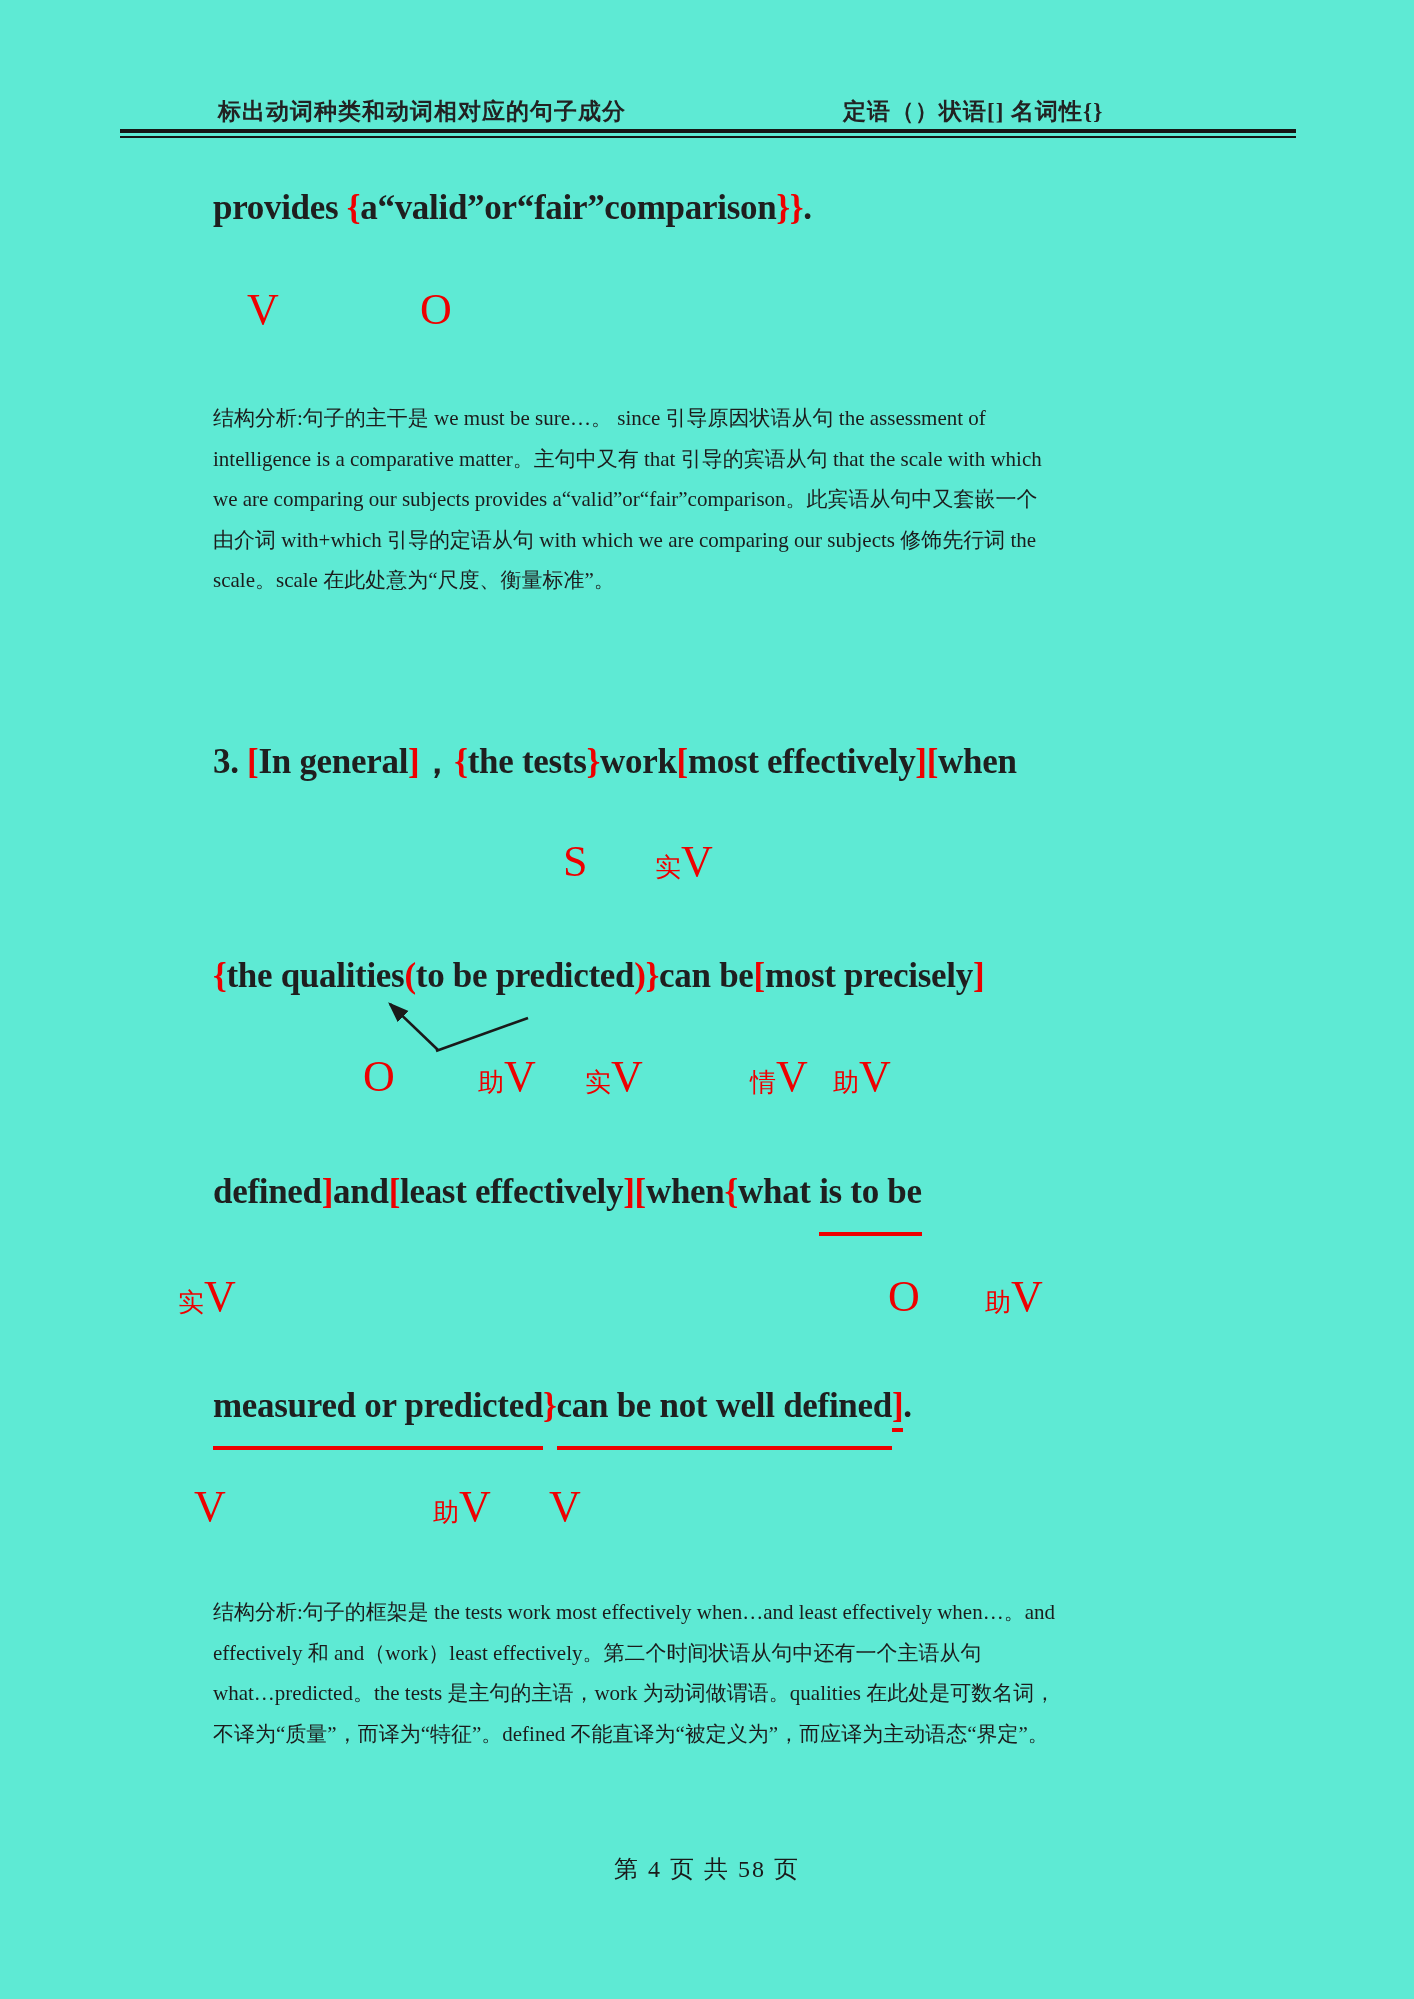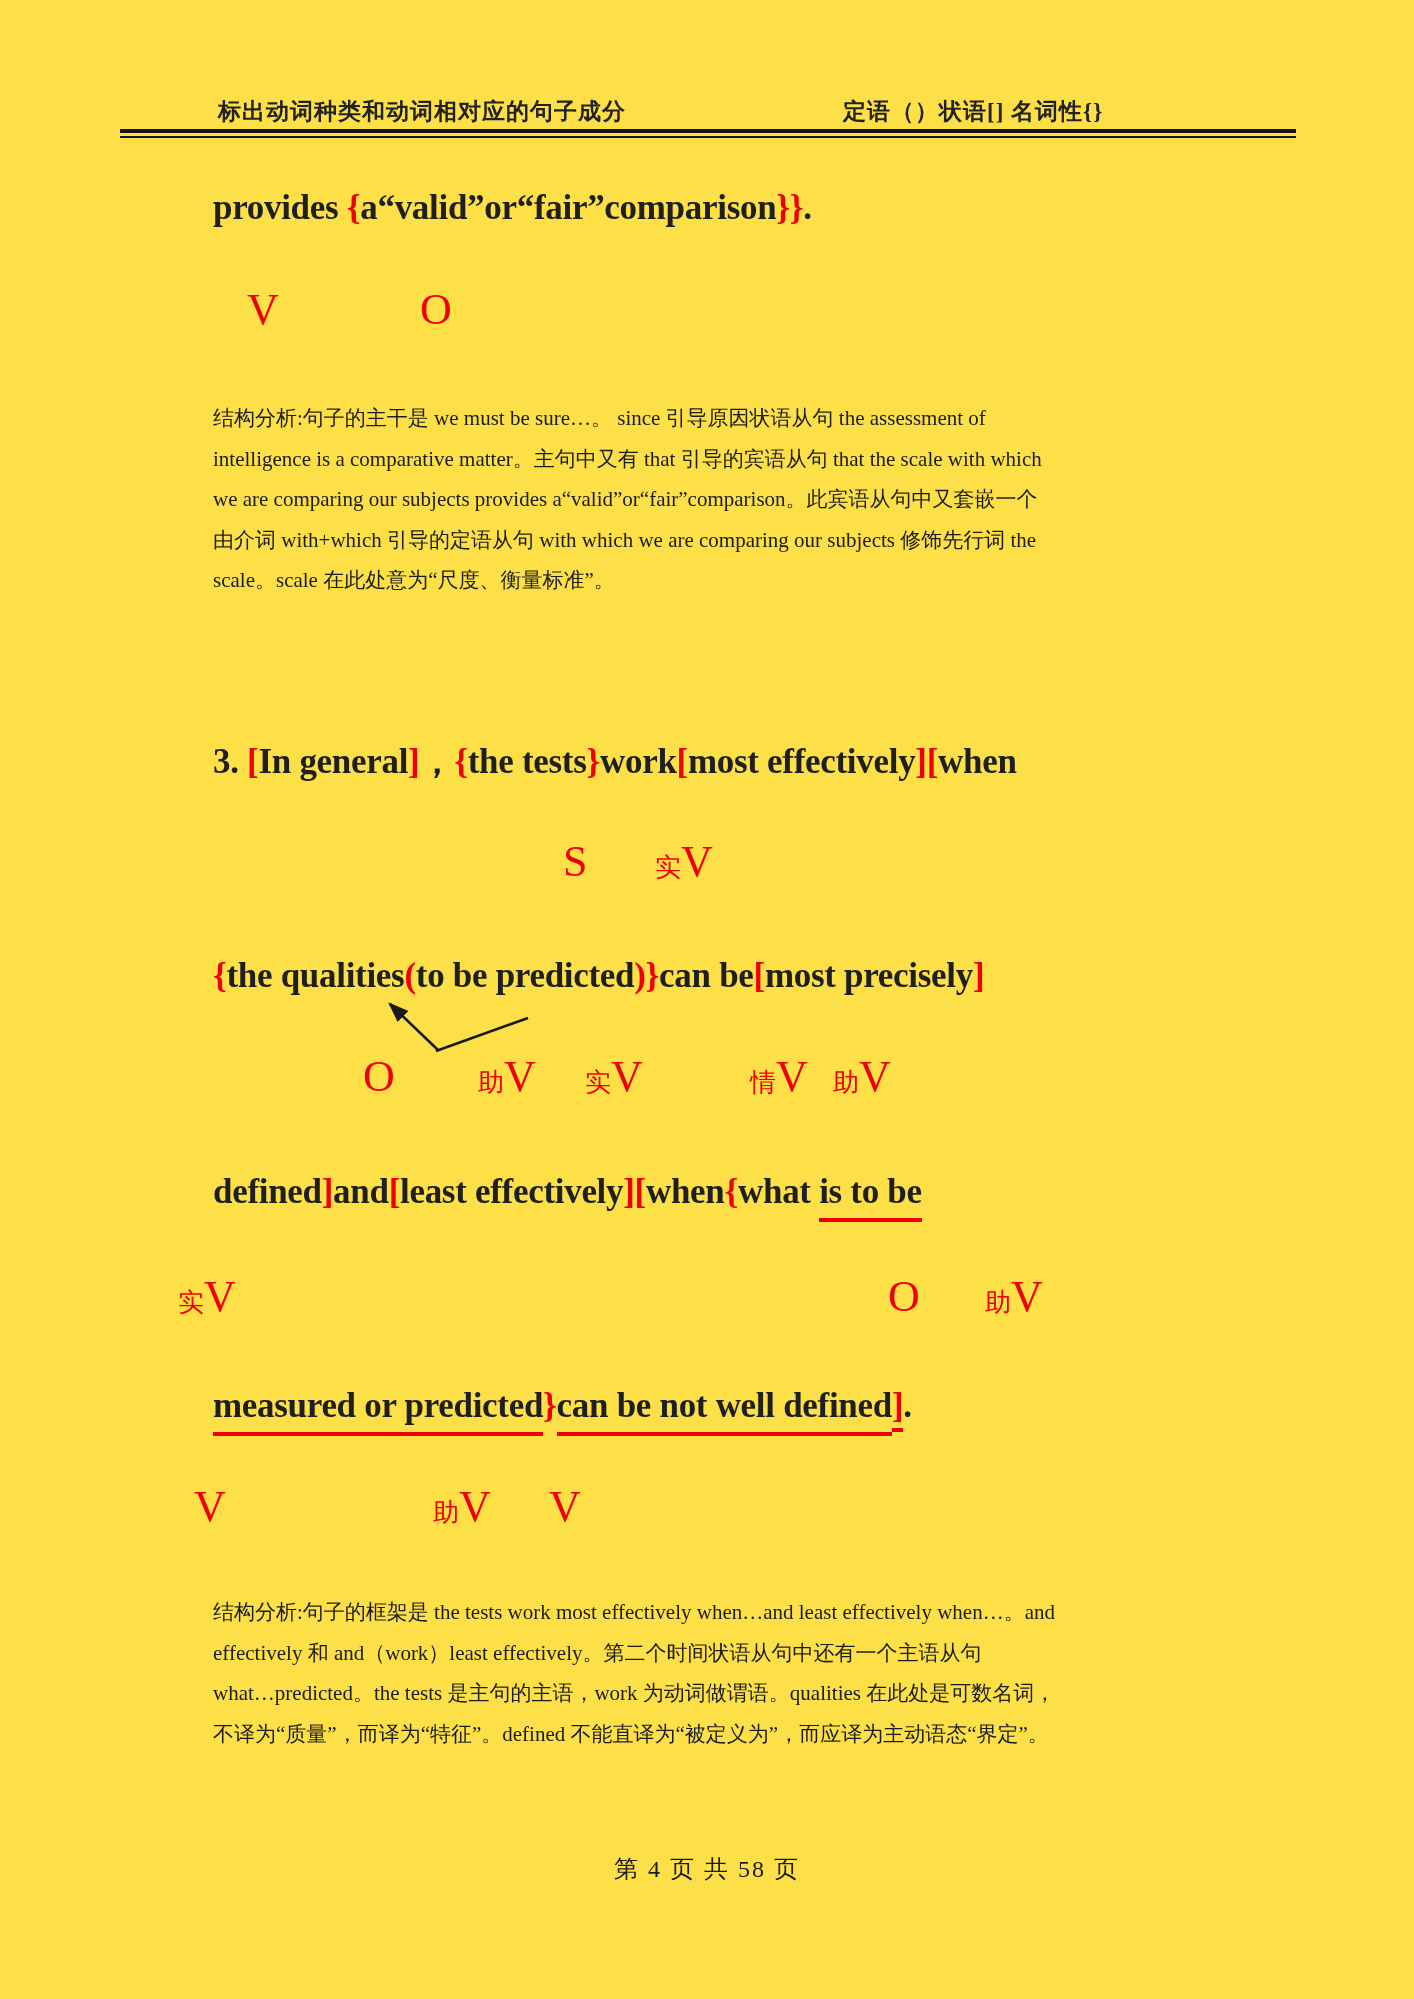--- a/index.html
+++ b/index.html
@@ -3,21 +3,21 @@
 <meta charset="utf-8">
 <style>
   :root{
     --red:#ee0000;
     --ink:#1f1f1f;
   }
   html,body{margin:0;padding:0;background:#ffffff;}
   .page{
     position:relative;
     width:1414px;height:1999px;
-    background:#fde047;
+    background:#5eead4;
     font-family:"Liberation Serif","DejaVu Serif",serif;
     color:var(--ink);
     overflow:hidden;
   }
   
   .hdr-text{
     position:absolute;top:96px;
     font-size:23px;font-weight:bold;
     letter-spacing:1px;white-space:nowrap;
     color:#222;
@@ -32,21 +32,21 @@
   
   .sent{
     position:absolute;left:213px;
     font-size:35px;font-weight:bold;line-height:44px;
     letter-spacing:-0.3px;white-space:nowrap;
     color:var(--ink);
     font-family:Liberation Serif, serif;
   }
   .seg-b{color:var(--ink);}
   .seg-r{color:var(--red);}
-  .seg-bu{color:var(--ink);border-bottom:4px solid var(--red);padding-bottom:7px;}
+  .seg-bu{color:var(--ink);border-bottom:4px solid var(--red);padding-bottom:21px;}
   .seg-ru{color:var(--red);border-bottom:4px solid var(--red);padding-bottom:3px;}
   
   .ann-row{position:absolute;left:0;width:100%;height:52px;line-height:44px;}
   .ann-item{position:absolute;white-space:nowrap;color:var(--red);}
   .ann-prefix{font-size:26px;color:var(--red);}
   .ann-letter{font-size:44px;color:var(--red);}
   
   .para{
     position:absolute;left:213px;width:995px;
     font-size:21px;color:#1c1c1c;font-family:Liberation Serif, serif;

